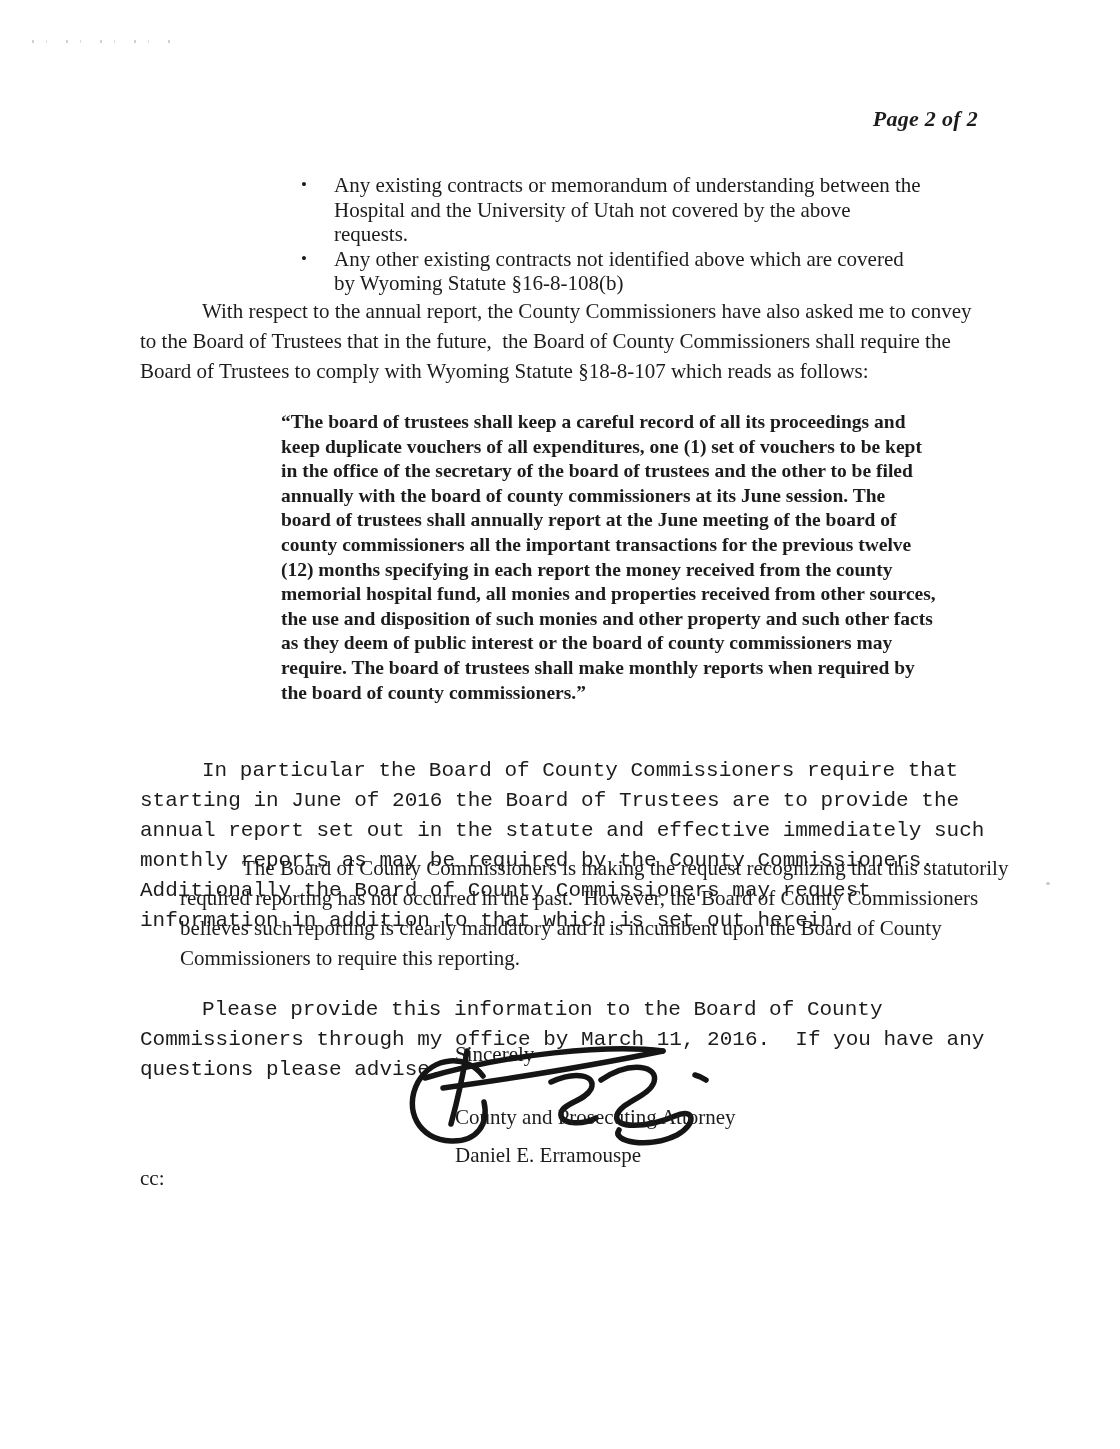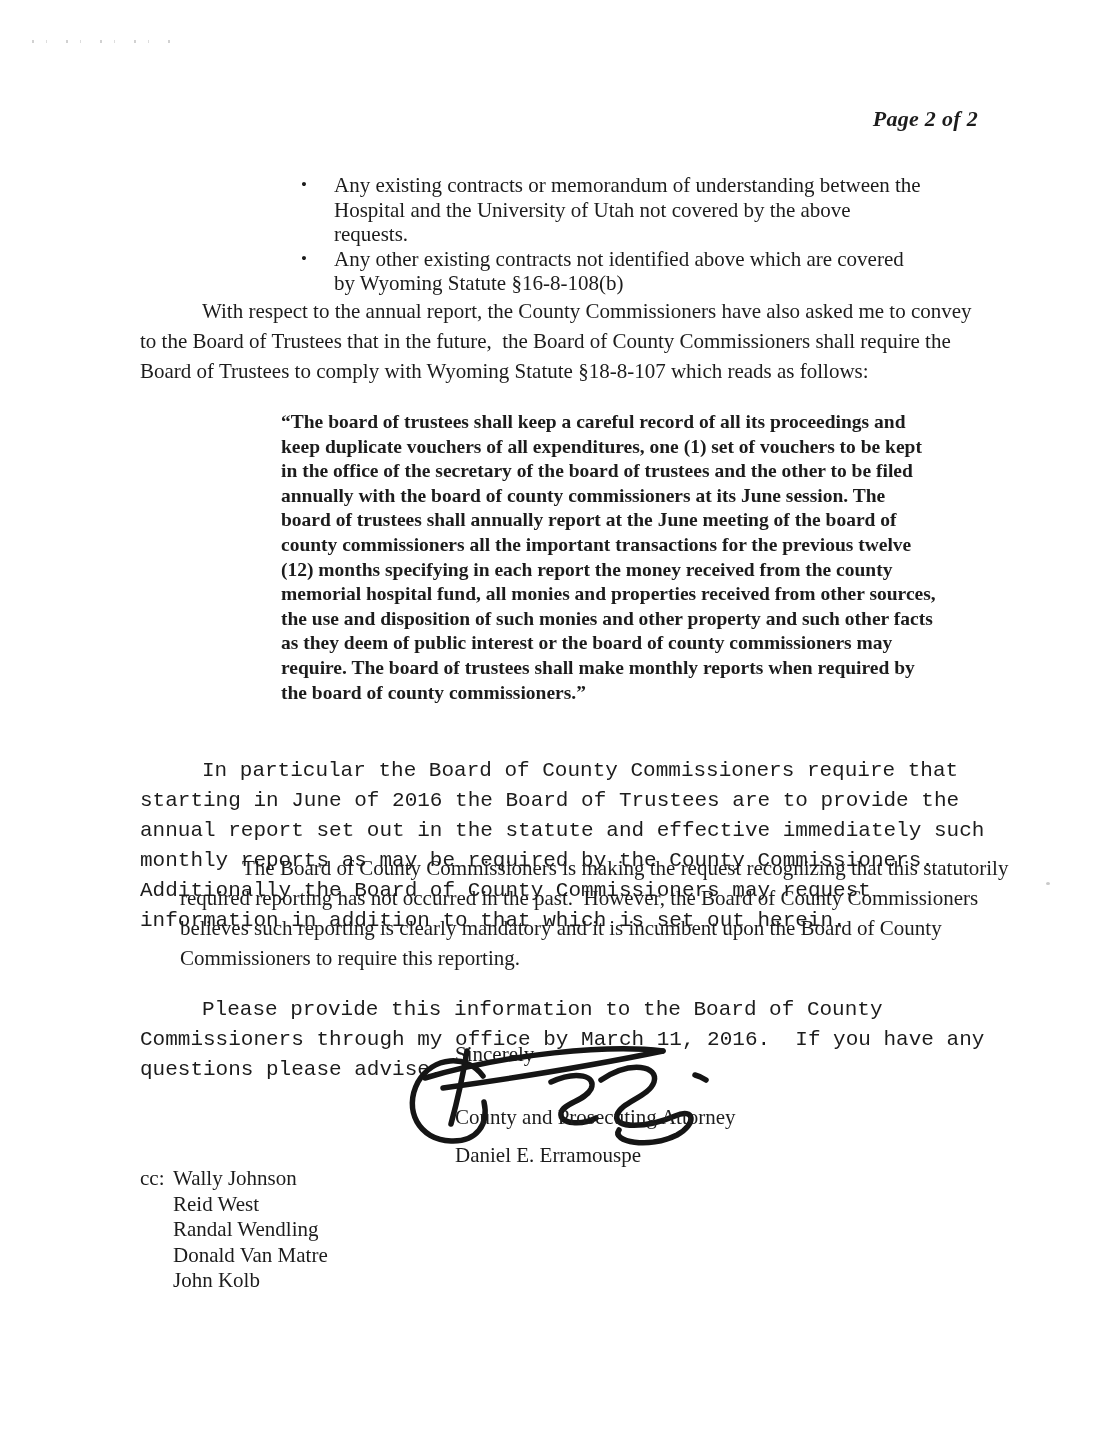--- a/index.html
+++ b/index.html
@@ -121,20 +121,21 @@
     top: 1105px;
     font-size: 21px;
   }
   .cc-block {
     position: absolute;
     left: 140px;
     top: 1166px;
     display: flex;
     font-size: 21px;
     line-height: 25.5px;
+    flex-direction: column;
   }
   .cc-label {
     flex: 0 0 33px;
   }
   .cc-names { }
 </style>
 </head>
 <body>
 
 <div class="page">
@@ -181,22 +182,15 @@
     <path d="M196,38 C226,18 254,24 249,40 C244,55 216,60 212,73 C208,87 242,86 270,74 C290,65 292,82 272,93 C244,107 206,100 214,88"></path>
 
     <path d="M290,33 C294,34 298,36 301,38"></path>
   </svg>
 
   <div class="signer-name">Daniel E. Erramouspe</div>
   <div class="signer-title">County and Prosecuting Attorney</div>
 
   <div class="cc-block">
     <span class="cc-label">cc:</span>
-    <div class="cc-names">
-      <div>Wally Johnson</div>
-      <div>Reid West</div>
-      <div>Randal Wendling</div>
-      <div>Donald Van Matre</div>
-      <div>John Kolb</div>
-    </div>
   </div>
 
 </div>
 
 </body></html>

